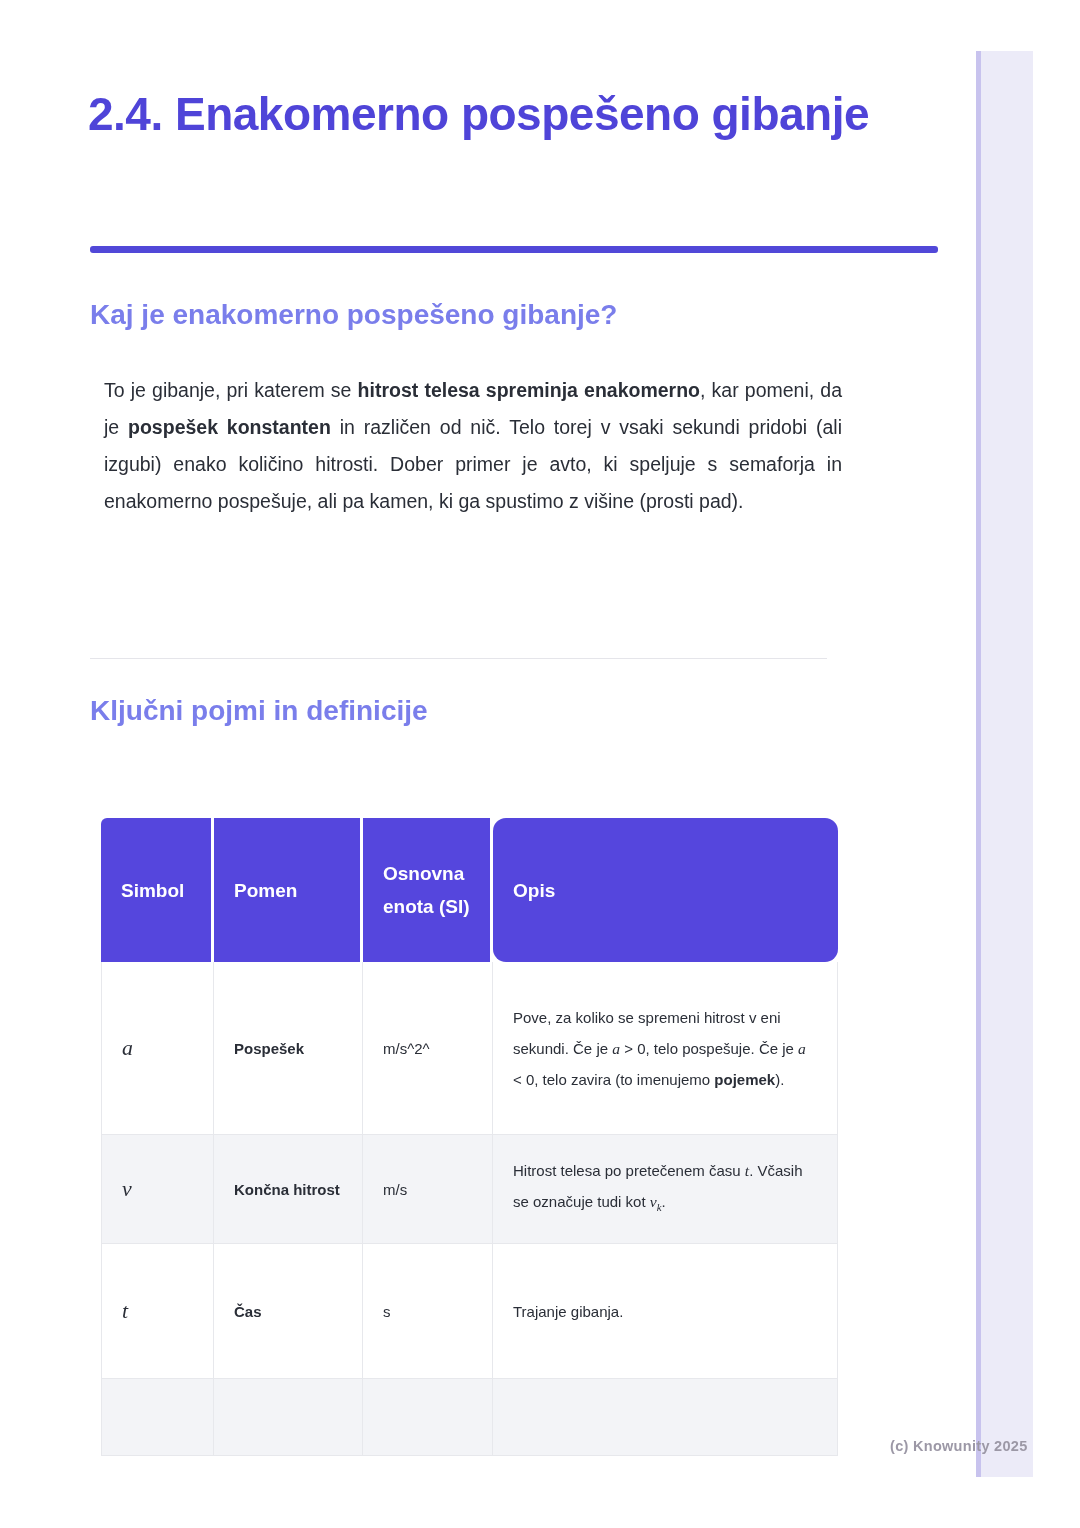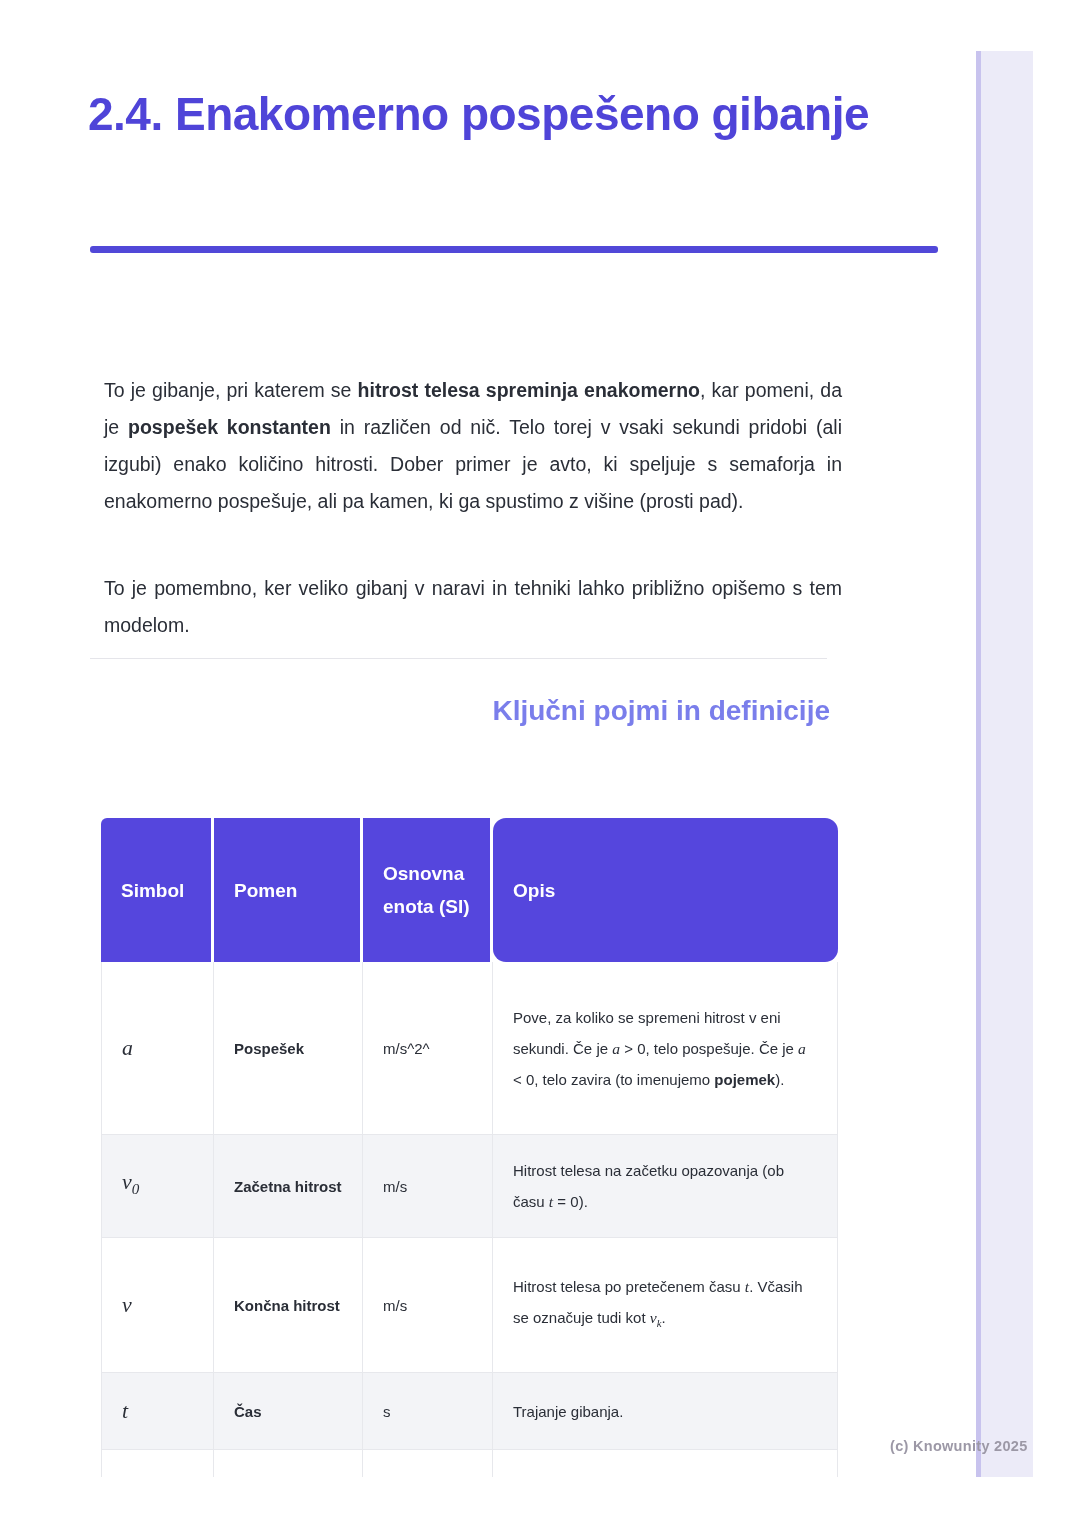--- a/index.html
+++ b/index.html
@@ -13,21 +13,21 @@
   }
   .title-rule{
     position:absolute;left:90px;top:246px;width:848px;height:7px;
     background:#5148d8;border-radius:3px;
   }
   .section-heading{
     position:absolute;left:90px;margin:0;
     font-size:28px;line-height:34px;font-weight:700;color:#7a7eeb;
   }
   .h-intro{top:298px;width:740px;}
-  .h-terms{top:694px;width:740px;text-align:right;}
+  .h-terms{top:694px;width:740px;}
 
   .body-par{
     position:absolute;left:90px;width:738px;margin:14px;
     font-size:19.5px;line-height:37px;color:#2a2e37;text-align:justify;
   }
   .p1{top:358px;}
   .p2{top:556px;}
   .p3{top:752px;text-align:left;}
 
   .divider{
@@ -89,22 +89,22 @@
   }
 </style>
 </head>
 <body>
 
 <div class="page">
 
   <h1 class="page-title">2.4. Enakomerno pospešeno gibanje</h1>
   <div class="title-rule"></div>
 
+  <h2 class="section-heading h-intro">Kaj je enakomerno pospešeno gibanje?</h2>
   <p class="body-par p1"><span>To je gibanje, pri katerem se </span><span class="seg-bold">hitrost telesa spreminja enakomerno</span><span>, kar pomeni, da je </span><span class="seg-bold">pospešek konstanten</span><span> in različen od nič. Telo torej v vsaki sekundi pridobi (ali izgubi) enako količino hitrosti. Dober primer je avto, ki speljuje s semaforja in enakomerno pospešuje, ali pa kamen, ki ga spustimo z višine (prosti pad).</span></p>
-  <p class="body-par p2"><span>To je pomembno, ker veliko gibanj v naravi in tehniki lahko približno opišemo s tem modelom.</span></p>
 
   <div class="divider"></div>
 
   <h2 class="section-heading h-terms">Ključni pojmi in definicije</h2>
 
   <div class="table-wrap">
     <table class="def-table">
       <colgroup>
           <col class="c1">
           <col class="c2">
@@ -120,26 +120,20 @@
         </tr>
       </thead>
       <tbody>
         <tr>
           <td class="sym"><span class="seg-math">a</span></td>
           <td class="meaning">Pospešek</td>
           <td class="unit">m/s^2^</td>
           <td class="desc"><span>Pove, za koliko se spremeni hitrost v eni sekundi. Če je </span><span class="seg-math">a</span><span> &gt; 0, telo pospešuje. Če je </span><span class="seg-math">a</span><span> &lt; 0, telo zavira (to imenujemo </span><span class="seg-bold">pojemek</span><span>).</span></td>
         </tr>
         <tr>
-          <td class="sym"><span class="seg-math">v</span><sub class="seg-math">0</sub></td>
-          <td class="meaning">Začetna hitrost</td>
-          <td class="unit">m/s</td>
-          <td class="desc"><span>Hitrost telesa na začetku opazovanja (ob času </span><span class="seg-math">t</span><span> = 0).</span></td>
-        </tr>
-        <tr>
           <td class="sym"><span class="seg-math">v</span></td>
           <td class="meaning">Končna hitrost</td>
           <td class="unit">m/s</td>
           <td class="desc"><span>Hitrost telesa po pretečenem času </span><span class="seg-math">t</span><span>. Včasih se označuje tudi kot </span><span class="seg-math">v</span><sub class="seg-math">k</sub><span>.</span></td>
         </tr>
         <tr>
           <td class="sym"><span class="seg-math">t</span></td>
           <td class="meaning">Čas</td>
           <td class="unit">s</td>
           <td class="desc"><span>Trajanje gibanja.</span></td>

